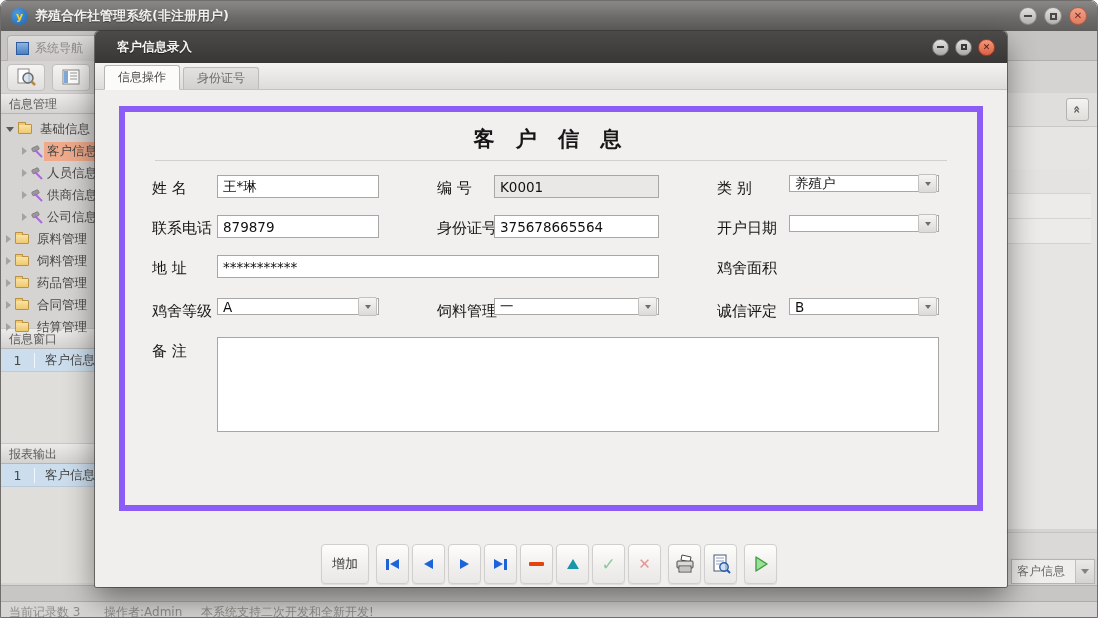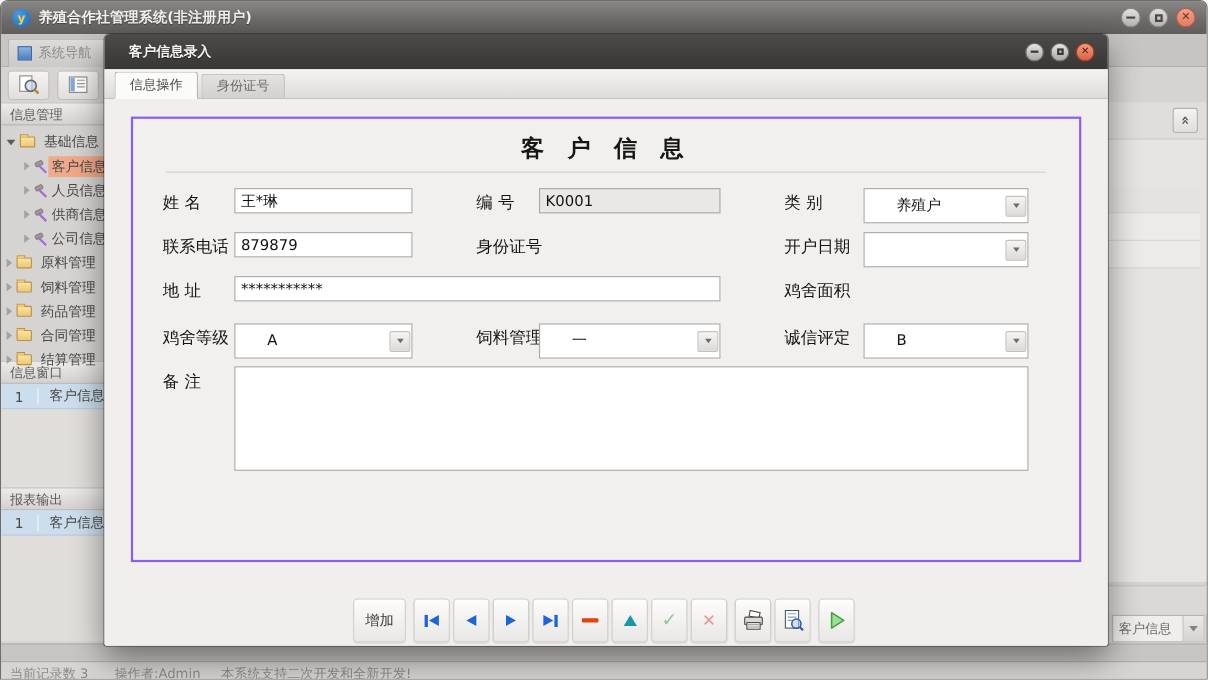--- a/index.html
+++ b/index.html
@@ -88,29 +88,29 @@
   .dglyph-min { width:7px; height:2px; background:#3b3937; }
   .dglyph-max { width:6px; height:6px; border:2px solid #3b3937; }
   .dglyph-x { color:#5c160a; font-size:9px; font-weight:bold; line-height:1; }
   .dlg-tabs { height:27px; background:linear-gradient(#f4f3f2,#dedcda); border-bottom:1px solid #c4c2c0;
     display:flex; align-items:flex-end; padding-left:9px; gap:3px; }
   .dtab { font-size:12px; padding:0 13px; display:flex; align-items:center; border-radius:3px 3px 0 0; }
   .dtab.active { height:25px; background:#fbfbfa; border:1px solid #b8b6b4; border-bottom:1px solid #fbfbfa; margin-bottom:-1px; color:#4c4a48; }
   .dtab.inactive { height:22px; background:linear-gradient(#e4e2e0,#d3d1cf); border:1px solid #bdbbb9; border-bottom:none; color:#6c6a68; }
   .dlg-content { position:absolute; top:59px; left:0; right:0; bottom:0; background:#f0efed; border-radius:0 0 2px 2px; }
 
-  .form-panel { position:absolute; left:24px; top:16px; width:864px; height:405px; border:2px solid #8b5cf6; background:#f1f0ee; }
+  .form-panel { position:absolute; left:24px; top:16px; width:864px; height:405px; border:6px solid #8b5cf6; background:#f1f0ee; }
   .form-title { position:absolute; top:13px; left:0; right:0; text-align:center; font-size:21px; font-weight:bold; color:#161616; letter-spacing:7px; }
   .form-sep { position:absolute; top:48px; left:30px; right:30px; height:1px; background:#d2d0ce; }
   .flabel { position:absolute; font-size:15px; color:#141414; white-space:nowrap; }
   .fin { position:absolute; height:23px; border:1px solid #a9a7a5; background:#fff; font-size:13.5px; padding:0 5px;
     font-family:"DejaVu Sans","Liberation Sans",sans-serif; color:#111; }
   .fin.ro { background:#e9e8e6; }
   .fin.num { text-align:right; }
-  .combo { position:absolute; height:32px; border:1px solid #a9a7a5; background:#fff; display:flex; align-items:center;padding-left:24px; }
+  .combo { position:absolute; height:17px; border:1px solid #a9a7a5; background:#fff; display:flex; align-items:center; }
   .combo-text { flex:1; font-size:13.5px; color:#111; padding-left:5px; overflow:hidden; white-space:nowrap; }
   .combo-btn { width:19px; height:19px; margin:1px; background:linear-gradient(#f6f5f4,#dcdad8); border:1px solid #c3c1bf; border-radius:2px;
     display:flex; align-items:center; justify-content:center; flex:none; }
   .combo-arr { width:0; height:0; border-left:3.5px solid transparent; border-right:3.5px solid transparent; border-top:4.5px solid #6e6c6a; }
   .remark-area { position:absolute; left:92px; top:225px; width:722px; height:95px; border:1px solid #a9a7a5; background:#fff; resize:none; font-size:13px; }
   .form-note { position:absolute; top:357px; left:0; right:0; text-align:center; font-size:13px; color:#141414; }
 
   
   .lr1 { top:67px; } .lr2 { top:107px; } .lr3 { top:147px; } .lr4 { top:190px; }
   .ir1 { top:63px; } .ir2 { top:103px; } .ir3 { top:143px; } .ir4 { top:186px; }
@@ -331,20 +331,21 @@
         <div class="combo ir1 ic3">
           <span class="combo-text">养殖户</span>
           <span class="combo-btn">
               <span class="combo-arr"></span>
             </span>
         </div>
 
         <span class="flabel lr2 lc1">联系电话</span>
         <input class="fin ir2 ic1" value="879879" style="">
         <span class="flabel lr2 lc2">身份证号</span>
+        <input class="fin ir2 ic2" value="375678665564" style="">
         <span class="flabel lr2 lc3">开户日期</span>
         <div class="combo ir2 ic3">
           <span class="combo-text"></span>
           <span class="combo-btn">
               <span class="combo-arr"></span>
             </span>
         </div>
 
         <span class="flabel lr3 lc1">地 址</span>
         <input class="fin ir3 icwide" value="***********" style="">

